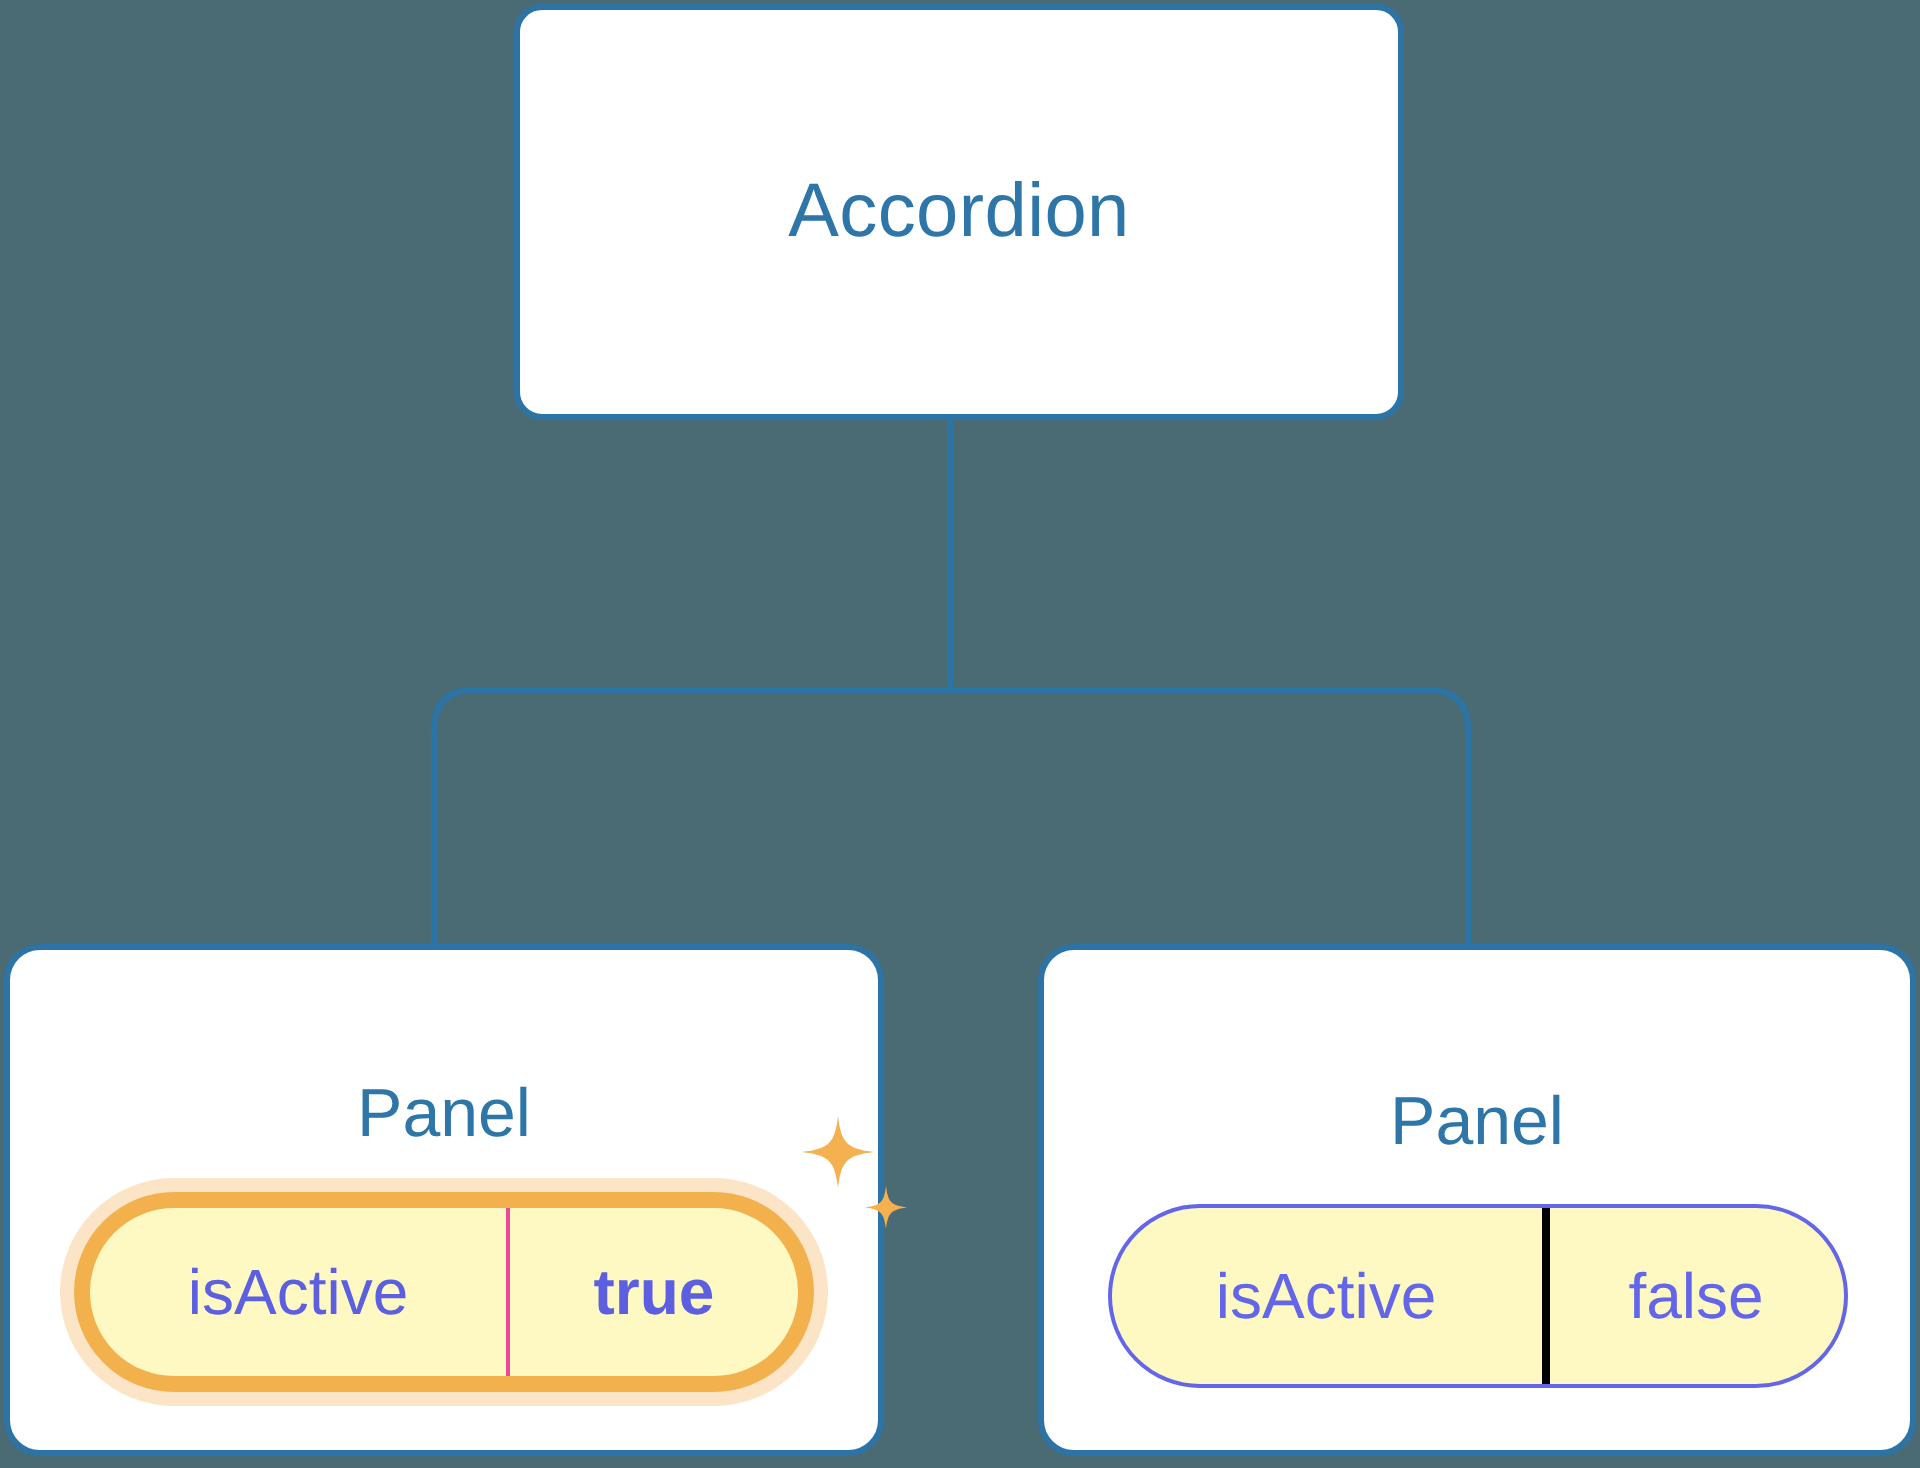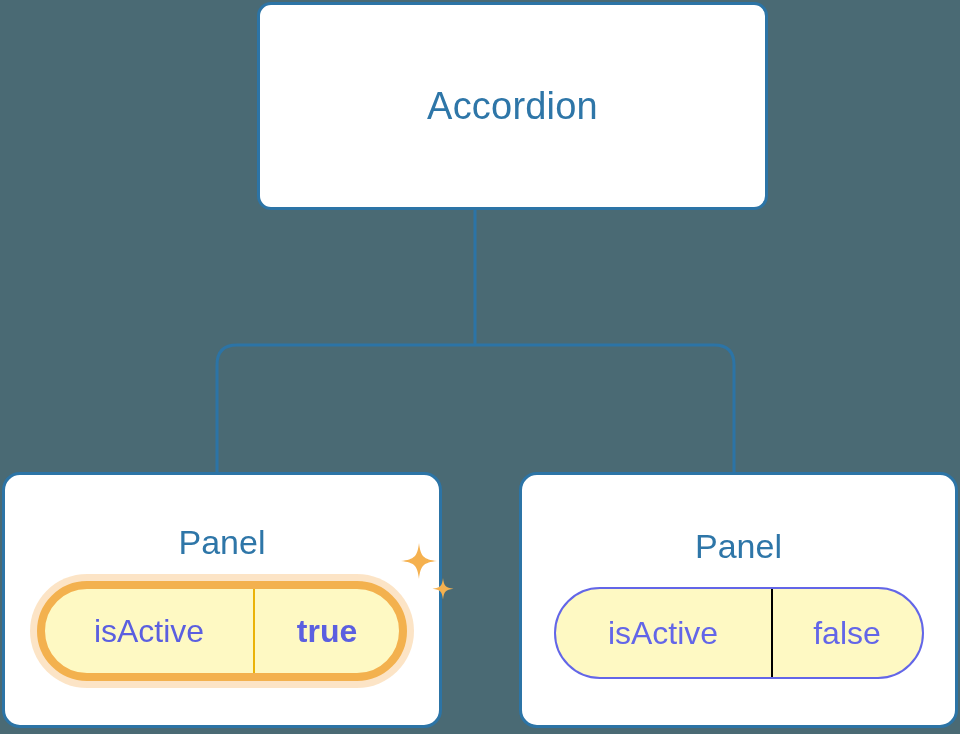--- a/index.html
+++ b/index.html
@@ -41,40 +41,40 @@
     border: 3px solid #2c74a6;
     border-radius: 16px;
     box-sizing: border-box;
     z-index: 2;
   }
 
   
   #root-node {
     left: 257px;
     top: 2px;
-    width: 511px;
+    width: 445px;
     height: 208px;
     border-radius: 14px;
     display: flex;
     align-items: center;
     justify-content: center;
   }
   .root-title {
     font-size: 38px;
     color: #2e76a8;
     letter-spacing: .2px;
     line-height: 1;
   }
 
   
   .panel-card {
     top: 472px;
     height: 256px;
     border-radius: 18px;
-    padding-top: 38px;
+    padding-top: 53px;
     overflow: visible;
   }
   #panel-left  { left: 2px;   width: 440px; }
   #panel-right { left: 519px; width: 439px; }
 
   .panel-title {
     text-align: center;
     font-size: 34px;
     color: #2e76a8;
     line-height: 1;
@@ -111,35 +111,35 @@
   
   .pill.plain {
     border: 2px solid #6366e8;
     height: 92px;
     width: 370px;
   }
   .pill.plain .pill-cell { font-size: 32px; color: #6366e8; }
   .pill.plain .pill-key   { flex: 0 0 215px; }
   .pill.plain .pill-value {
     flex: 1 1 auto;
-    border-left: 2px solid #000000;
+    border-left: 4px solid #000000;
   }
 
   
   .pill.highlight {
     border: 8px solid #f3b14e;
     height: 100px;
     width: 370px;
     box-shadow: 0 0 0 7px rgba(247, 190, 120, .42);
   }
   .pill.highlight .pill-cell { font-size: 32px; color: #5b5fe0; }
   .pill.highlight .pill-key   { flex: 0 0 208px; }
   .pill.highlight .pill-value {
     flex: 1 1 auto;
-    border-left: 2px solid #eab308;
+    border-left: 2px solid #ec4899;
     font-weight: bold;
   }
 
   
   .sparkles {
     position: absolute;
     right: -18px;
     top: -42px;
     width: 64px;
     height: 72px;

